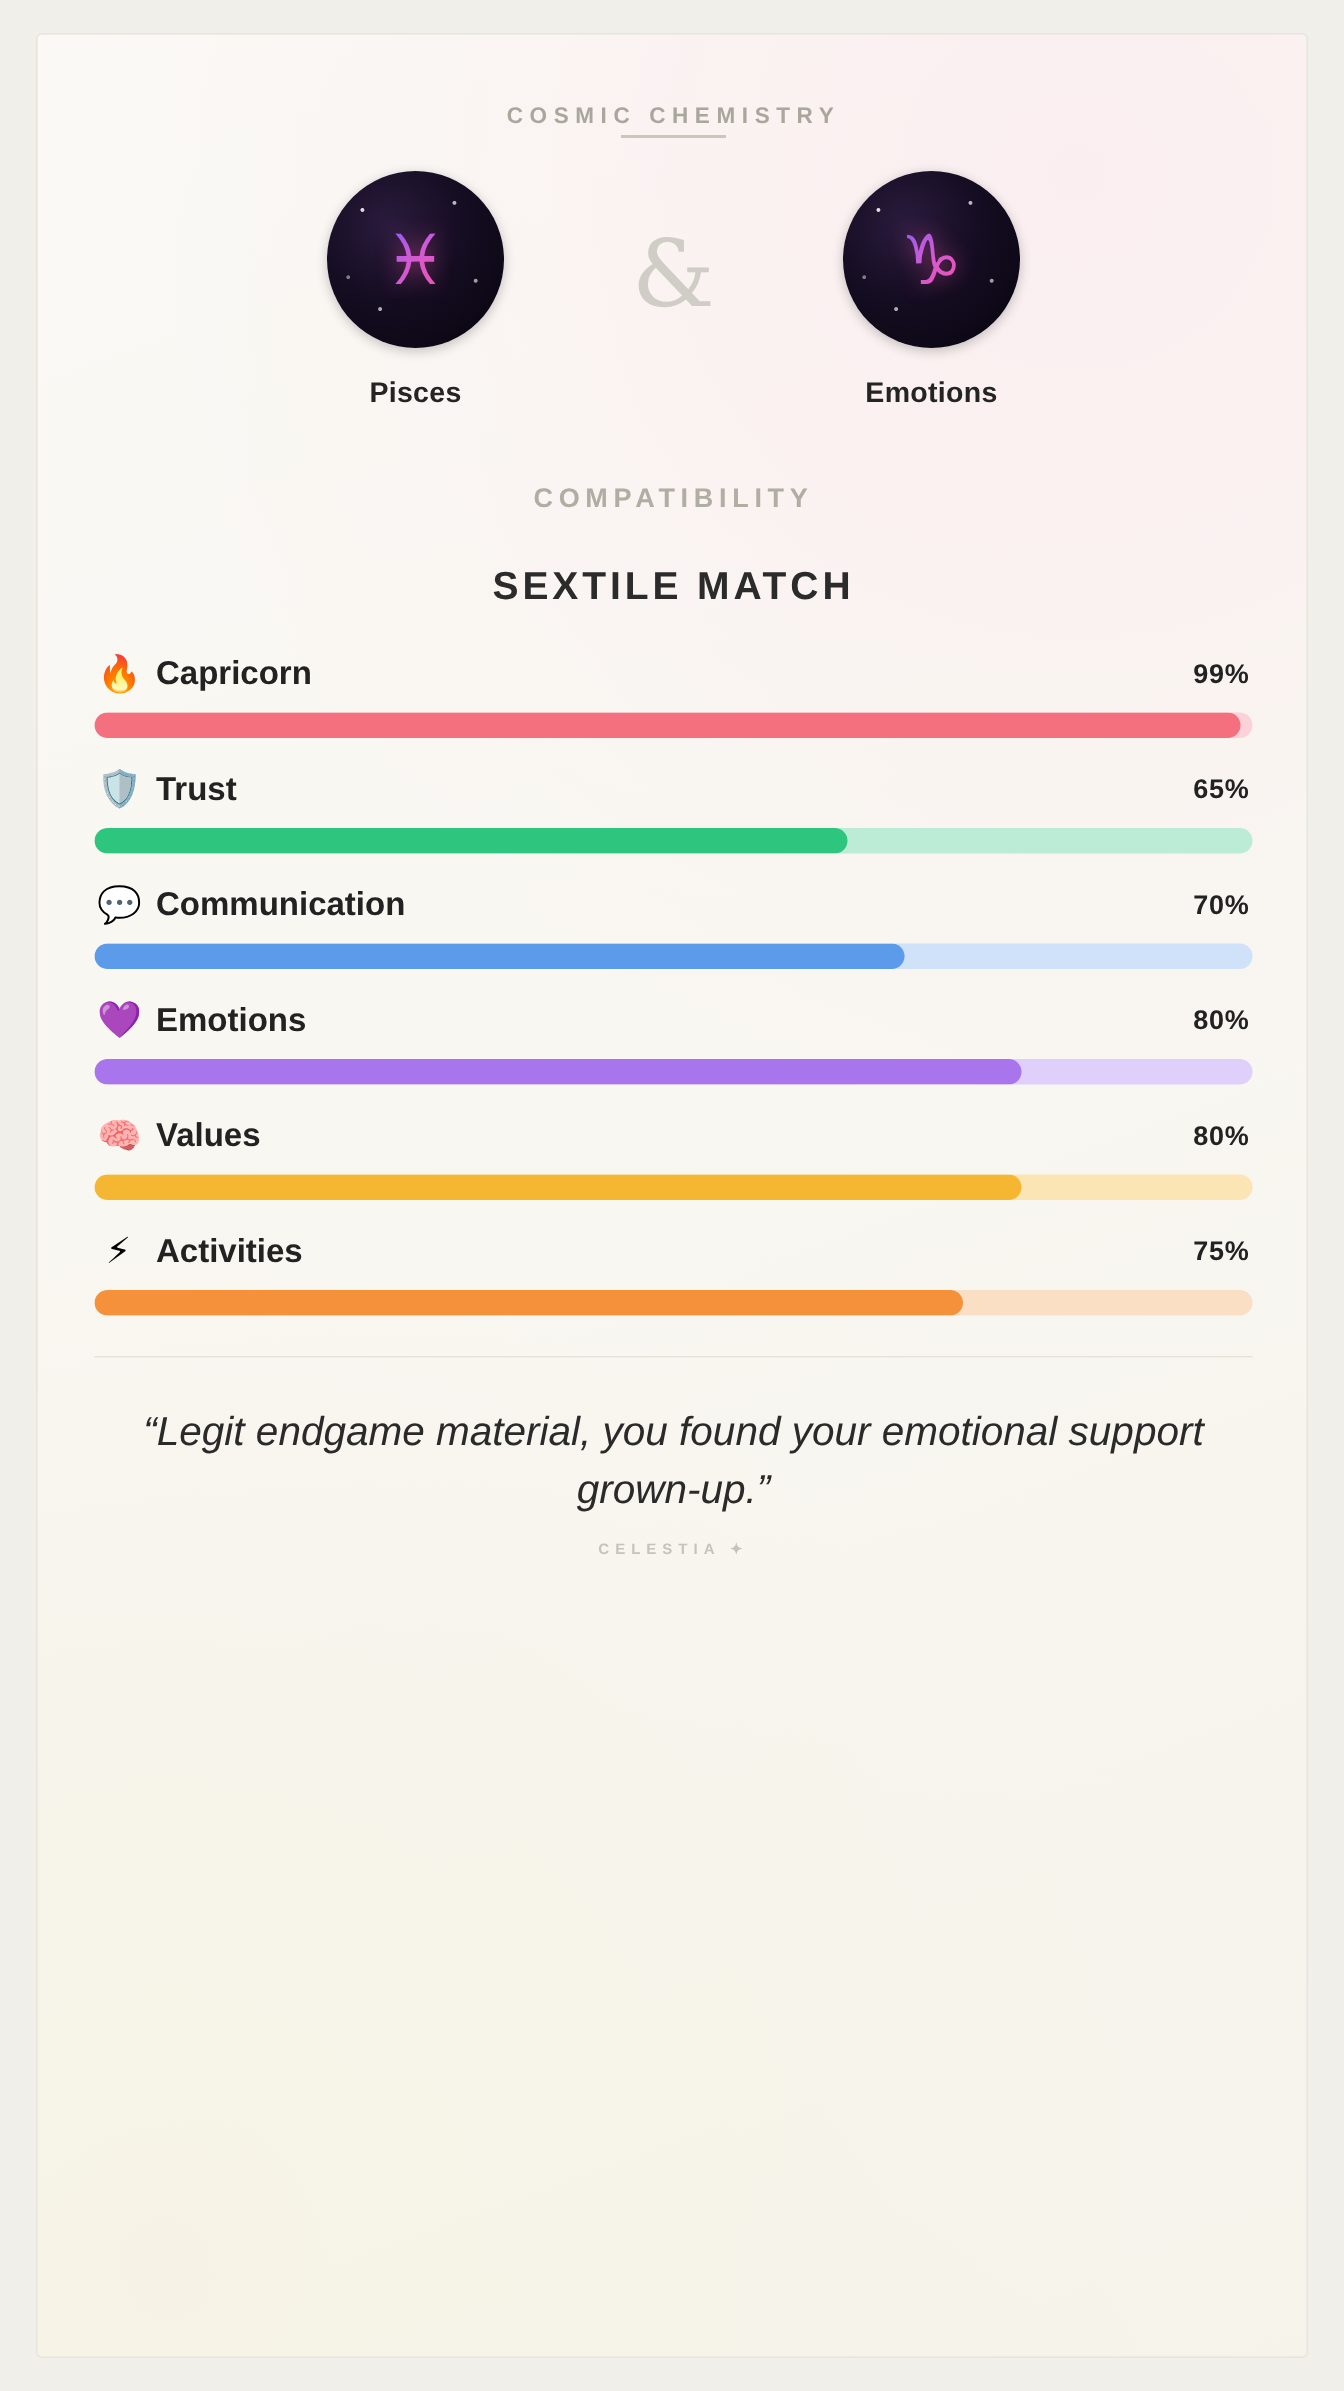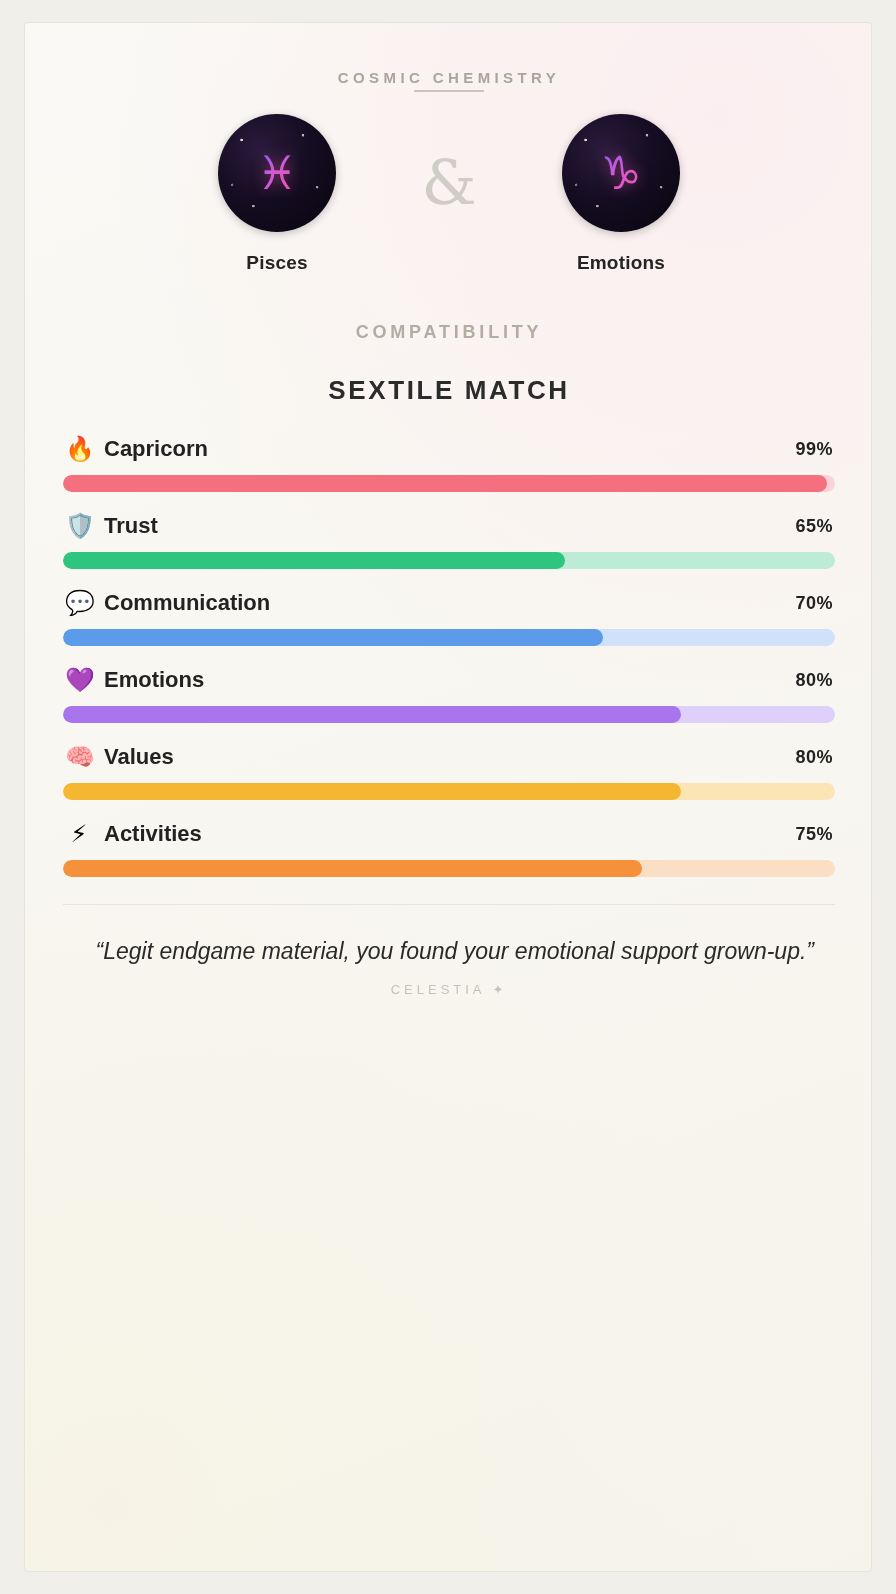--- a/index.html
+++ b/index.html
@@ -218,31 +218,31 @@
     width: 100%;
     max-width: 772px;
     height: 1px;
     background: #e6e3da;
   }
 
   .quote {
     margin-top: 30px;
     width: 100%;
     max-width: 730px;
-    text-align: right;
+    text-align: center;
     font-style: italic;
-    font-size: 23px;
+    font-size: 27px;
     line-height: 1.45;
     color: #2a2a2a;
   }
   .brand {
     margin-top: 14px;
-    font-size: 13px;
+    font-size: 10px;
     letter-spacing: 4px;
-    font-weight: 400;
+    font-weight: 700;
     color: #c6c3b9;
     text-align: center;
   }
 </style>
 </head>
 <body>
 
 <div class="page">
   <div class="card">
 

